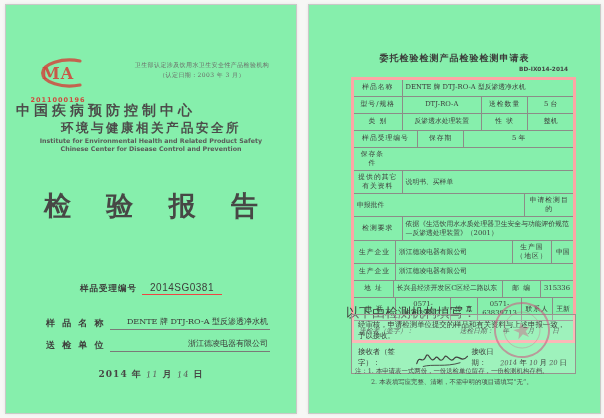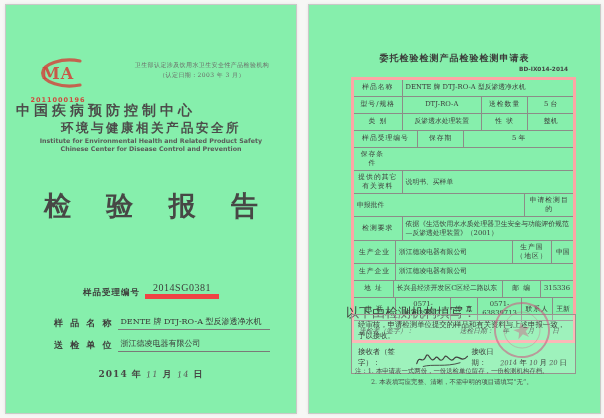--- a/index.html
+++ b/index.html
@@ -21,23 +21,23 @@
   .org-cn2{position:absolute;top:115px;left:0;right:0;text-align:center;
     font-size:12.5px;font-weight:bold;letter-spacing:2.5px;color:#4c4c4a;}
   .org-en{position:absolute;top:132px;left:0;right:0;text-align:center;
     font-size:6.3px;font-weight:bold;color:#5a5a58;line-height:1.25;
     font-family:"DejaVu Sans","Liberation Sans",sans-serif;}
   .report-title{position:absolute;top:183px;left:0;right:0;text-align:center;
     font-size:27px;font-weight:bold;letter-spacing:13px;text-indent:13px;color:#474745;}
   .sampleno{position:absolute;top:277px;left:0;right:0;display:flex;
     justify-content:center;align-items:flex-end;font-size:8.5px;color:#3d3d3b;}
   .sampleno .lbl{font-weight:bold;letter-spacing:1px;margin-right:5px;}
-  .sampleno .val{border-bottom:5px solid #ef4444;padding:0 8px 1px;font-size:10px;
-    letter-spacing:.5px;font-family:Liberation Serif, serif;}
-  .urow{position:absolute;left:48px;right:26px;display:flex;align-items:flex-end;}
+  .sampleno .val{border-bottom:1px solid #ef4444;padding:0 8px 1px;font-size:10px;
+    letter-spacing:.5px;font-family:Liberation Sans, sans-serif;}
+  .urow{position:absolute;left:40px;right:26px;display:flex;align-items:flex-end;text-align:right;}
   .urow .lbl{font-size:9px;font-weight:bold;letter-spacing:2px;color:#3e3e3c;
     white-space:nowrap;margin-right:5px;}
   .urow .val{flex:1;border-bottom:1px solid #7a7a78;font-size:8px;
     padding:0 2px 1.5px;color:#3a3a38;white-space:nowrap;}
   .dateline{position:absolute;top:363px;left:0;right:0;text-align:center;
     font-size:9px;font-weight:bold;color:#474745;letter-spacing:1px;}
   .hand{font-style:italic;font-weight:normal;color:#5a5a58;
     display:inline-block;transform:rotate(-4deg);font-size:.92em;}
 
   

